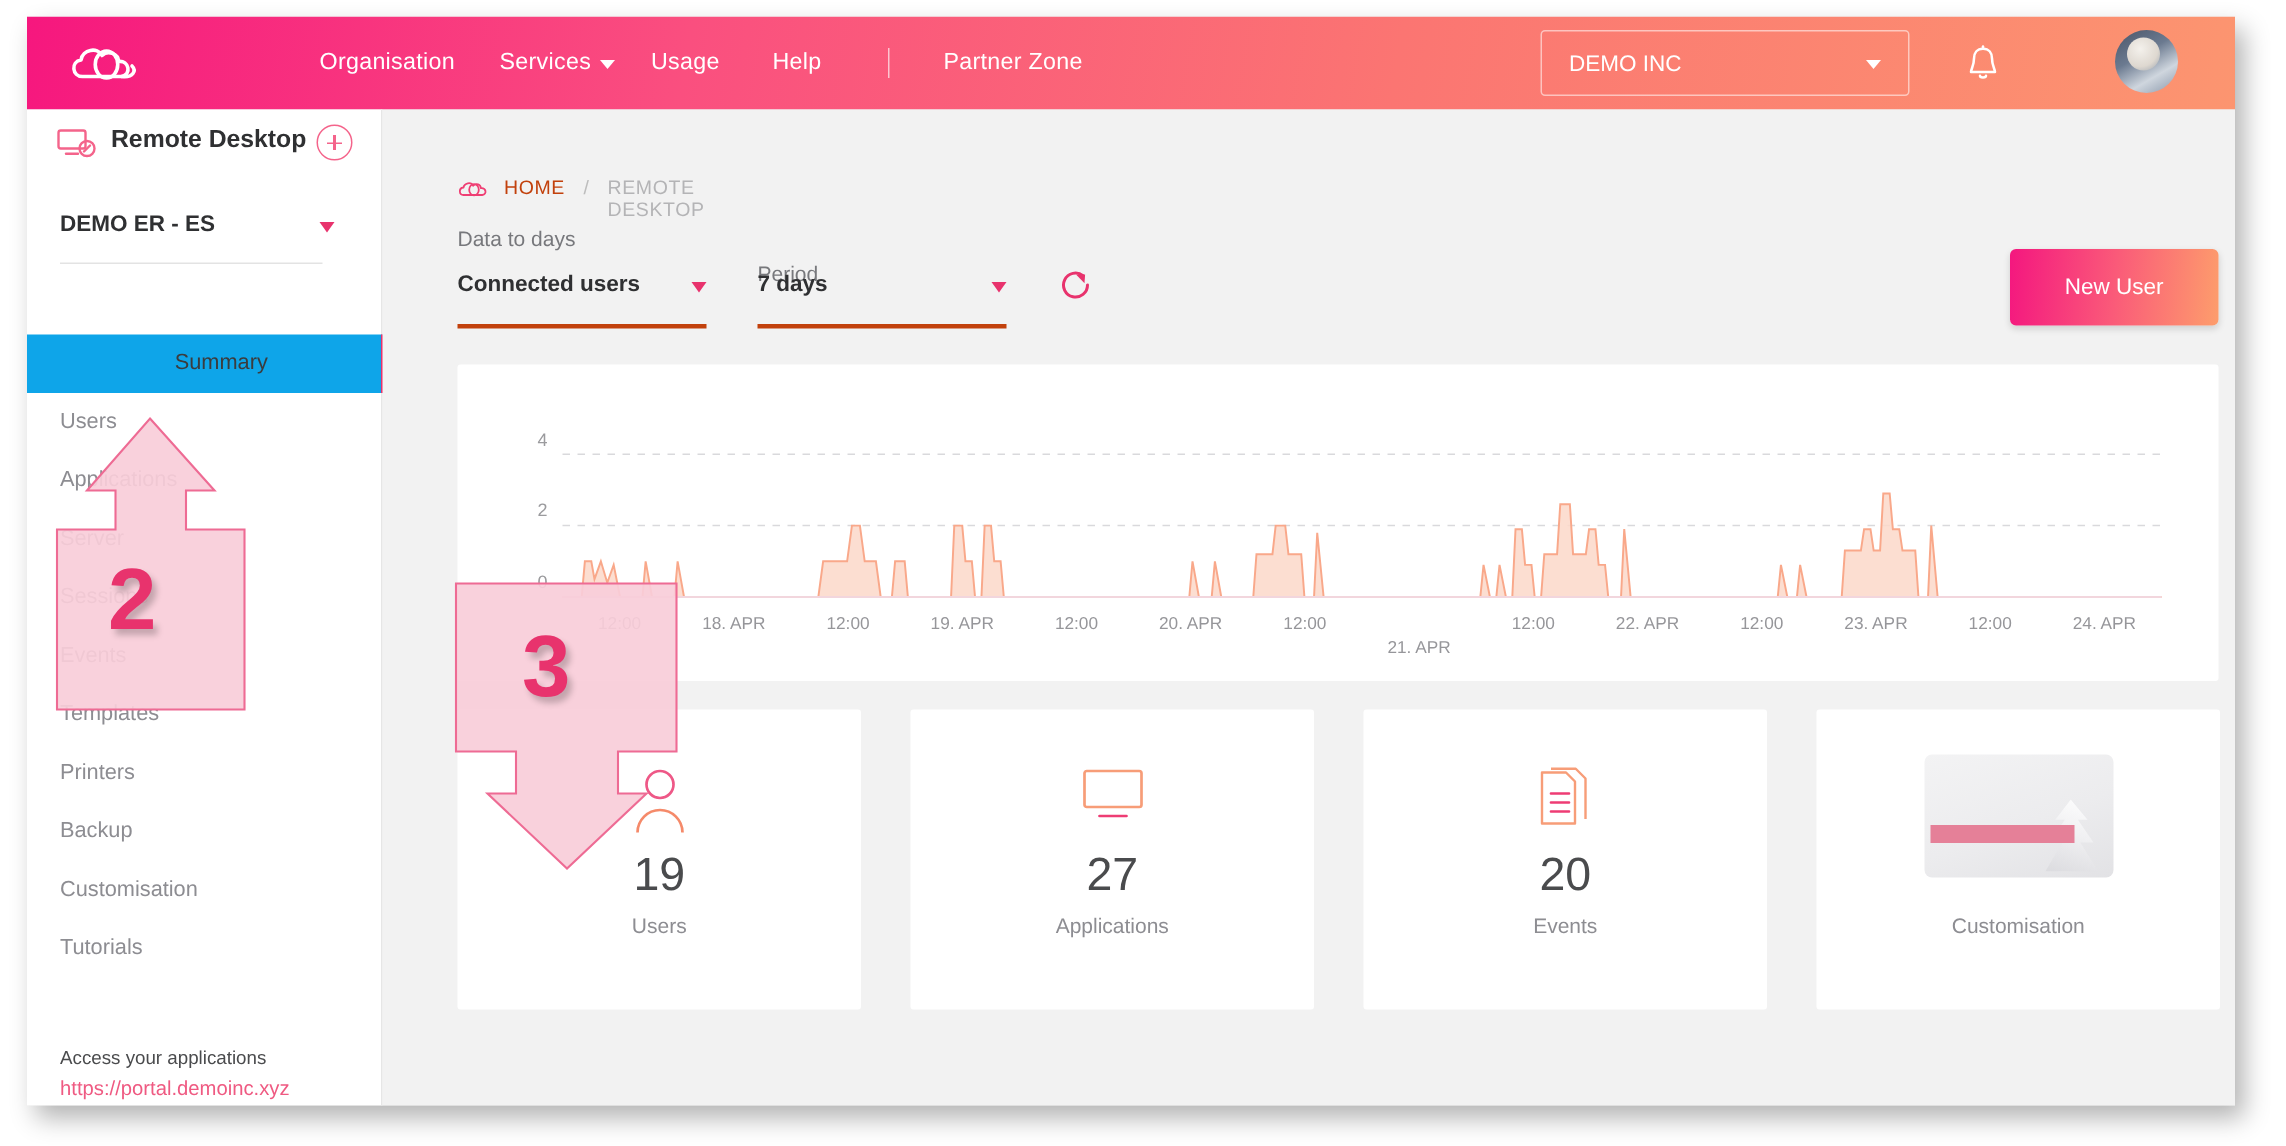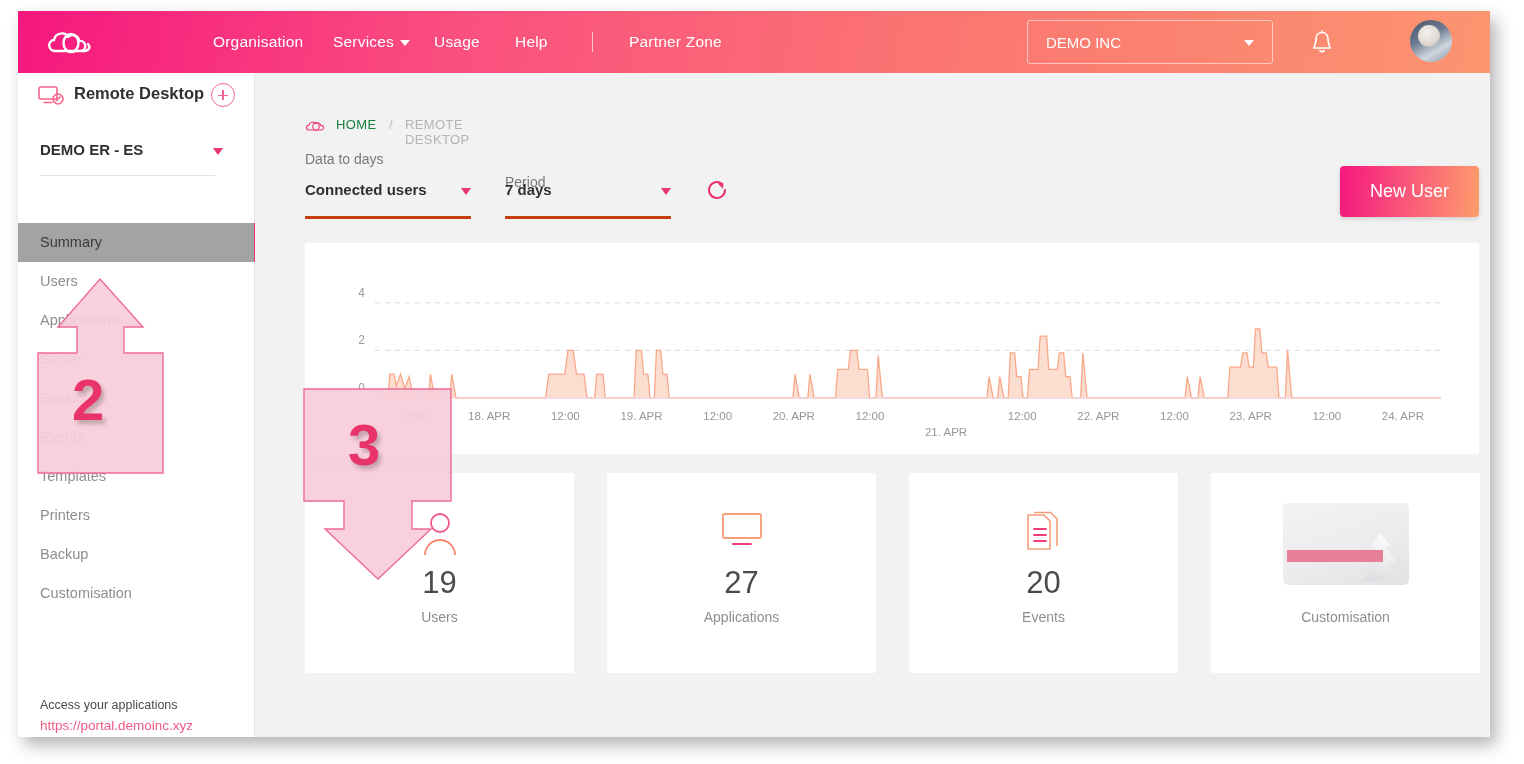--- a/index.html
+++ b/index.html
@@ -112,21 +112,21 @@
   }
   #org-picker-rule {
     position: absolute; left: 22px; top: 40px; width: 175px; height: 1px; background: #e3e3e3;
   }
 
   #side-menu { position: absolute; left: 0; top: 150px; width: 237px; }
   .side-item {
     position: relative; height: 39px; line-height: 39px;
     padding-left: 22px; font-size: 14.5px; color: #8d8d92; cursor: pointer;
   }
-  .side-item.active { background: #a3a3a3; color: #3b3c3e; }
+  .side-item.active { background: #0ea5e9; color: #3b3c3e; text-align: center; }
   .side-item.active::after {
     content:""; position:absolute; right: -1px; top: 0; width: 2px; height: 39px; background: #e8336d;
   }
 
   #tutorials-block { position: absolute; left: 0; top: 625px; width: 237px; }
   #tutorials-caption {
     position: absolute; left: 22px; top: 0;
     font-size: 12.5px; color: #4a4b4d; white-space: nowrap;
   }
   .tutorial-link {
@@ -138,21 +138,21 @@
   
   #main {
     position: absolute; left: 237px; top: 62px;
     width: 1235px; height: 664px; background: #f2f2f2;
   }
 
   #breadcrumb { position: absolute; left: 50px; top: 44px; height: 18px; }
   #bc-cloud-icon { position: absolute; left: 0; top: 3px; width: 22px; height: 13px; }
   #bc-home {
     position: absolute; left: 31px; top: 0;
-    font-size: 13px; color: #15803d; letter-spacing: .4px; cursor: pointer;
+    font-size: 13px; color: #c2410c; letter-spacing: .4px; cursor: pointer;
   }
   #bc-sep { position: absolute; left: 84px; top: 0; font-size: 13px; color: #bdbdbd; }
   #bc-current {
     position: absolute; left: 100px; top: 0;
     font-size: 13px; color: #b4b4b6; letter-spacing: .4px;
   }
 
   .filter-label {
     position: absolute; top: 78px;
     font-size: 14px; color: #77787c; white-space: nowrap;
@@ -176,21 +176,21 @@
   #label-data   { left: 50px; }
   #filter-period { left: 250px; width: 166px; text-decoration: underline; }
   #filter-period-caret { left: 156px; }
   #label-period { left: 250px; margin-top: 23px; }
   #refresh-button { position: absolute; left: 450px; top: 105px; width: 24px; height: 24px; cursor: pointer; }
 
   #new-user-button {
     position: absolute; left: 1085px; top: 93px;
     width: 139px; height: 51px; border-radius: 4px;
     background: linear-gradient(95deg, #f4177f 0%, #fa5a79 50%, #fd9d6c 100%);
-    color: #ffffff; font-size: 18px;
+    color: #ffffff; font-size: 15px;
     text-align: center; line-height: 51px; cursor: pointer;
     box-shadow: 0 2px 5px rgba(0,0,0,.14);
   }
 
   
   #chart-card {
     position: absolute; left: 50px; top: 170px;
     width: 1174px; height: 211px; background: #ffffff; border-radius: 2px;
   }
   #chart-svg { position: absolute; left: 0; top: 0; }
@@ -305,20 +305,21 @@
       <div class="side-item active">Summary</div>
       <div class="side-item">Users</div>
       <div class="side-item">Applications</div>
       <div class="side-item">Server</div>
       <div class="side-item">Sessions</div>
       <div class="side-item">Events</div>
       <div class="side-item">Templates</div>
       <div class="side-item">Printers</div>
       <div class="side-item">Backup</div>
       <div class="side-item">Customisation</div>
+      <div class="side-item">Tutorials</div>
     </div>
 
     <div id="tutorials-block">
       <div id="tutorials-caption">Access your applications</div>
       <div class="tutorial-link" id="tut-0">https://portal.demoinc.xyz</div>
 
     </div>
   </div>
 
   <div id="main">

